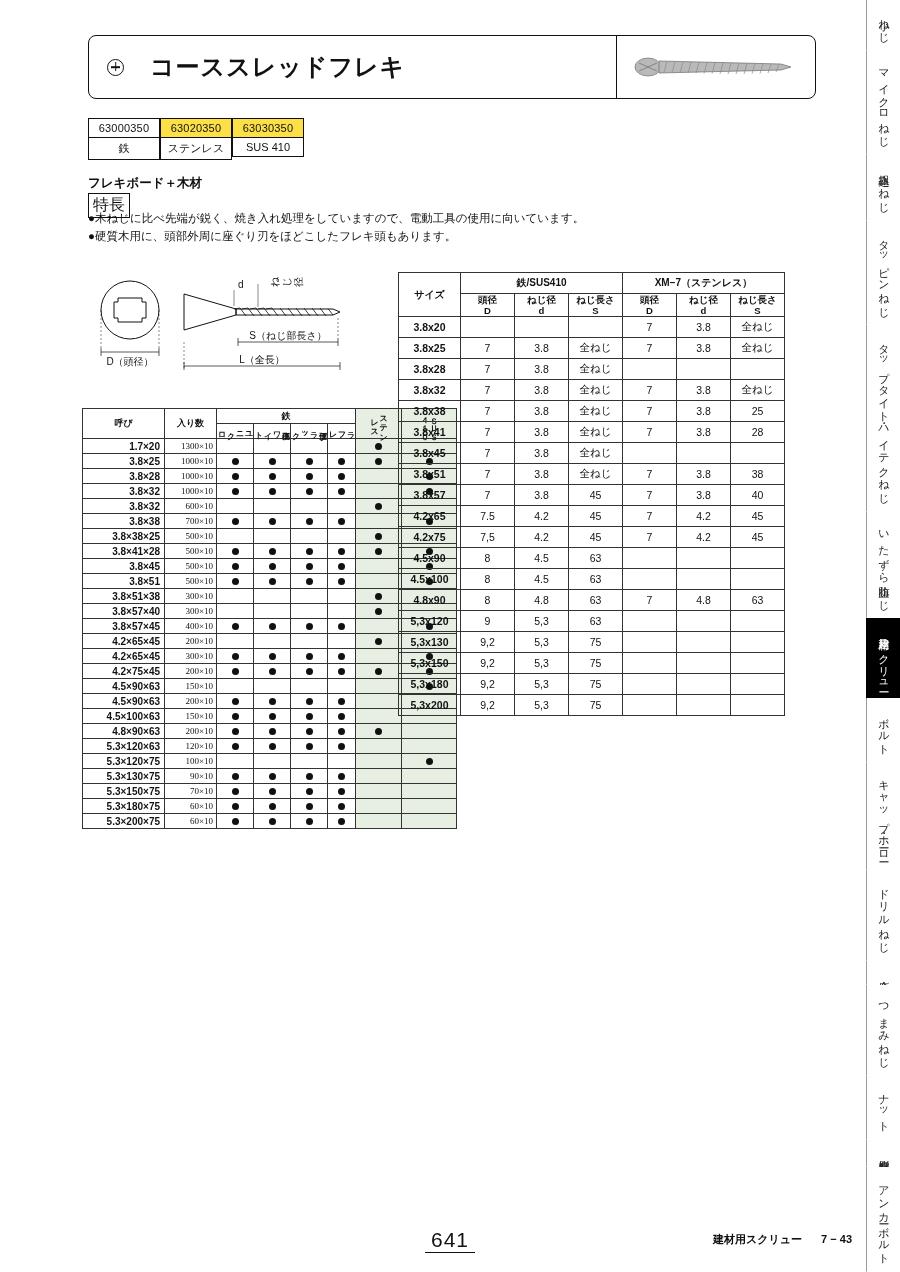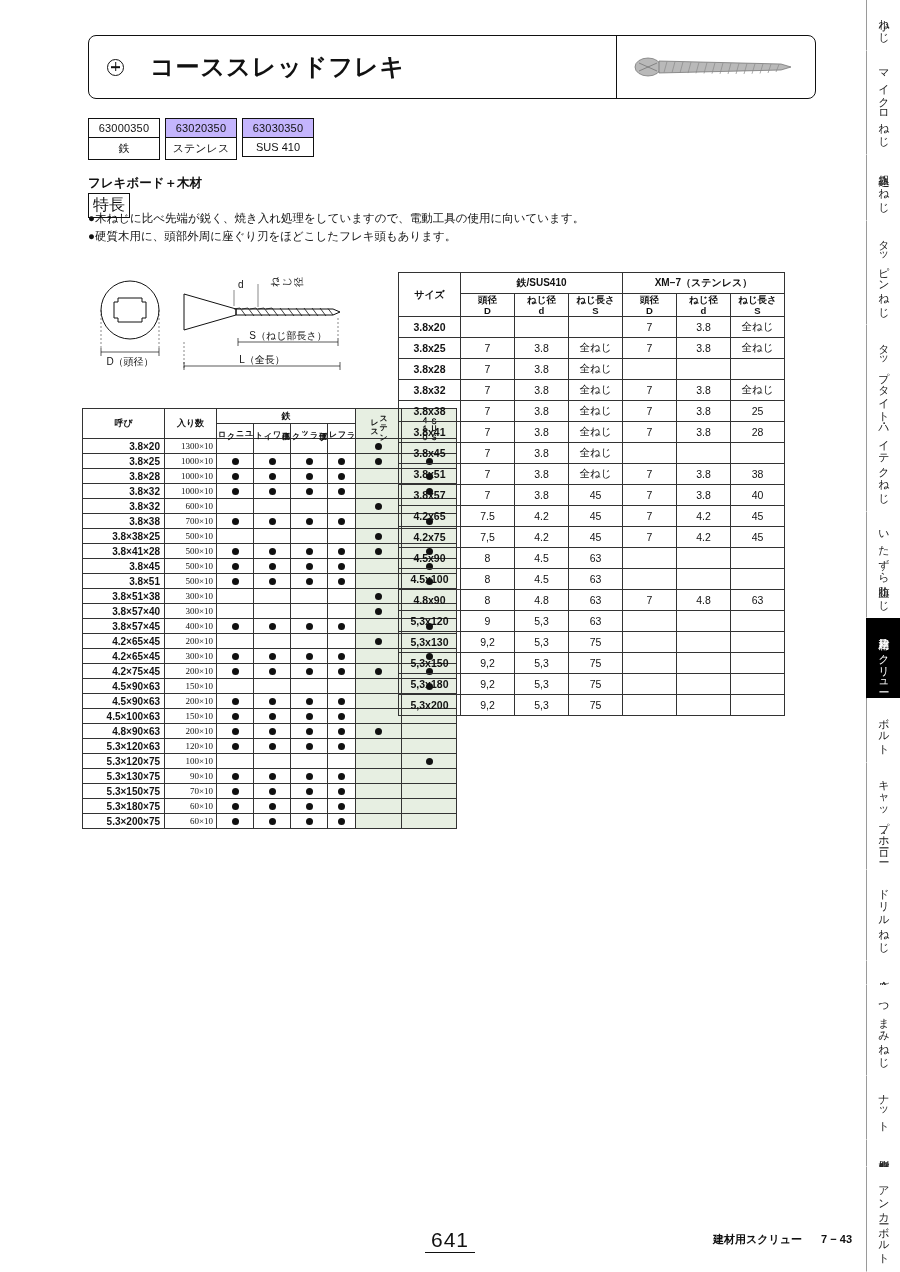--- a/index.html
+++ b/index.html
@@ -90,38 +90,37 @@
     justify-content: center;
   }
   
   .screw-pic { width: 170px; height: 30px; }
 
   
   .codes {
     position: absolute;
     left: 88px; top: 118px;
     display: flex;
-    gap: 5px;
   }
   .code-chip { width: 72px; }
   .code-chip .code-no {
     border: 1px solid #111;
     font-size: 11px;
     text-align: center;
     padding: 3px 0;
     letter-spacing: .2px;
   }
   .code-chip .code-mat {
     border: 1px solid #111;
     border-top: none;
     font-size: 11px;
     text-align: center;
     padding: 3px 0;
   }
-  .chip-green .code-no { background: #c4b5fd; }
+  .chip-green .code-no { background: #fde047; }
 
   
   .sec-head {
     position: absolute;
     left: 88px; top: 175px;
     font-size: 12.5px;
     font-weight: bold;
   }
   .feat-tag {
     position: absolute;
@@ -329,21 +328,21 @@
     </tr>
     <tr>
       <th class="vhead">ユニクロ</th>
       <th class="vhead">三価ホワイト</th>
       <th class="vhead">三価ブラック</th>
       <th class="vhead">ラフレ</th>
     </tr>
   </thead>
   <tbody>
       <tr>
-        <td class="size">3.8×20</td>
+        <td class="size">1.7×20</td>
         <td class="qty">1300×10</td>
         <td class="dot"></td>
         <td class="dot"></td>
         <td class="dot"></td>
         <td class="dot"></td>
         <td class="dot sus"><span class="dotmark"></span></td>
         <td class="dot sus"></td>
       </tr>
       <tr>
         <td class="size">3.8×25</td>

